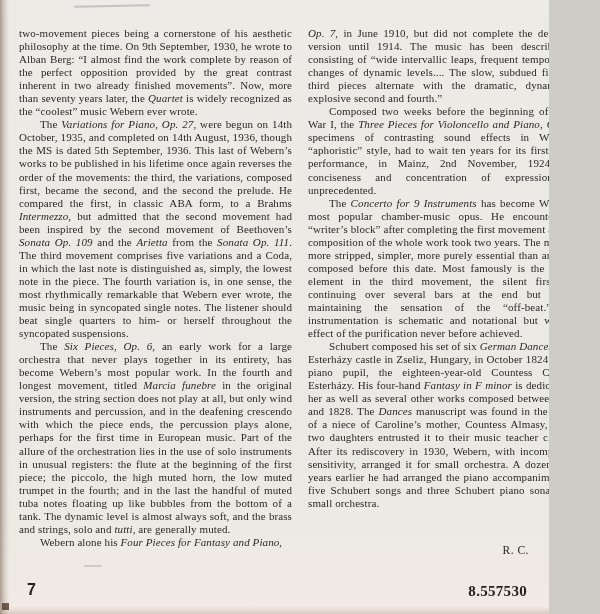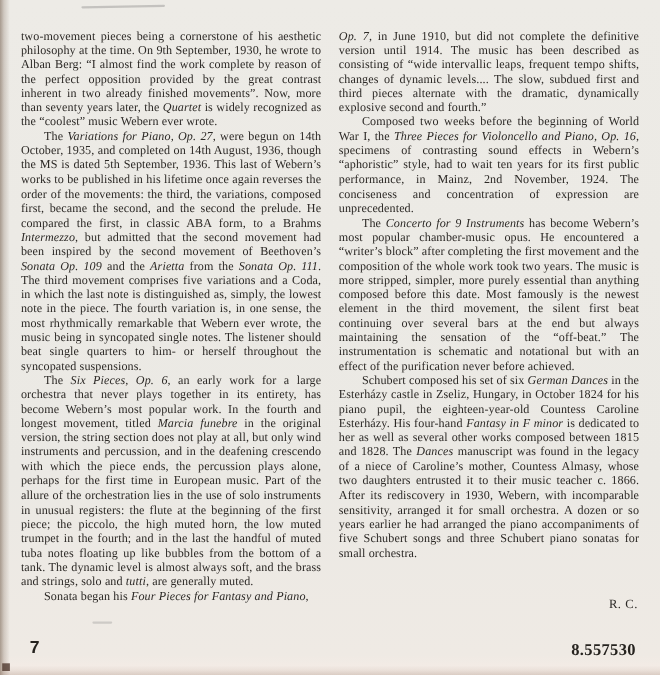--- a/index.html
+++ b/index.html
@@ -3,21 +3,21 @@
 <meta charset="utf-8">
 <style>
   html,body{margin:0;padding:0;}
   body{
     width:600px;height:614px;
     background:#cfccc6;
     font-family:"Liberation Serif", serif;
   }
   .page{
     position:relative;
-    width:600px;height:614px;
+    width:549px;height:614px;
     background:#ecead5;
     background:linear-gradient(180deg,#edebe6 0%,#ebe9e4 70%,#efeae4 97%,#f6ece6 100%);
     overflow:hidden;
     color:#2c2926;
   }
   
   .edge-left{
     position:absolute;left:0;top:0;width:9px;height:614px;
     background:linear-gradient(90deg,rgba(110,88,70,0.55) 0%,rgba(130,110,95,0.28) 40%,rgba(130,110,95,0) 100%);
   }
@@ -73,21 +73,21 @@
   <div class="edge-left"></div>
   <div class="edge-bottom"></div>
   <div class="corner-mark"></div>
   <div class="smudge-top"></div>
   <div class="smudge-left"></div>
 
   <div class="col col-left">
       <p class="para"><span>two-movement pieces being a cornerstone of his aesthetic philosophy at the time. On 9th September, 1930, he wrote to Alban Berg: “I almost find the work complete by reason of the perfect opposition provided by the great contrast inherent in two already finished movements”. Now, more than seventy years later, the </span><i>Quartet</i><span> is widely recognized as the “coolest” music Webern ever wrote.</span></p>
       <p class="para indent"><span>The </span><i>Variations for Piano, Op. 27</i><span>, were begun on 14th October, 1935, and completed on 14th August, 1936, though the MS is dated 5th September, 1936. This last of Webern’s works to be published in his lifetime once again reverses the order of the movements: the third, the variations, composed first, became the second, and the second the prelude. He compared the first, in classic ABA form, to a Brahms </span><i>Intermezzo</i><span>, but admitted that the second movement had been inspired by the second movement of Beethoven’s </span><i>Sonata Op. 109</i><span> and the </span><i>Arietta</i><span> from the </span><i>Sonata Op. 111</i><span>. The third movement comprises five variations and a Coda, in which the last note is distinguished as, simply, the lowest note in the piece. The fourth variation is, in one sense, the most rhythmically remarkable that Webern ever wrote, the music being in syncopated single notes. The listener should beat single quarters to him- or herself throughout the syncopated suspensions.</span></p>
       <p class="para indent"><span>The </span><i>Six Pieces, Op. 6</i><span>, an early work for a large orchestra that never plays together in its entirety, has become Webern’s most popular work. In the fourth and longest movement, titled </span><i>Marcia funebre</i><span> in the original version, the string section does not play at all, but only wind instruments and percussion, and in the deafening crescendo with which the piece ends, the percussion plays alone, perhaps for the first time in European music. Part of the allure of the orchestration lies in the use of solo instruments in unusual registers: the flute at the beginning of the first piece; the piccolo, the high muted horn, the low muted trumpet in the fourth; and in the last the handful of muted tuba notes floating up like bubbles from the bottom of a tank. The dynamic level is almost always soft, and the brass and strings, solo and </span><i>tutti</i><span>, are generally muted.</span></p>
-      <p class="para indent"><span>Sonata began his </span><i>Four Pieces for Fantasy and Piano</i><span>,</span></p>
+      <p class="para indent"><span>Webern alone his </span><i>Four Pieces for Fantasy and Piano</i><span>,</span></p>
     </div>
   <div class="col col-right">
       <p class="para"><i>Op. 7</i><span>, in June 1910, but did not complete the definitive version until 1914. The music has been described as consisting of “wide intervallic leaps, frequent tempo shifts, changes of dynamic levels.... The slow, subdued first and third pieces alternate with the dramatic, dynamically explosive second and fourth.”</span></p>
       <p class="para indent"><span>Composed two weeks before the beginning of World War I, the </span><i>Three Pieces for Violoncello and Piano, Op. 16</i><span>, specimens of contrasting sound effects in Webern’s “aphoristic” style, had to wait ten years for its first public performance, in Mainz, 2nd November, 1924. The conciseness and concentration of expression are unprecedented.</span></p>
       <p class="para indent"><span>The </span><i>Concerto for 9 Instruments</i><span> has become Webern’s most popular chamber-music opus. He encountered a “writer’s block” after completing the first movement and the composition of the whole work took two years. The music is more stripped, simpler, more purely essential than anything composed before this date. Most famously is the newest element in the third movement, the silent first beat continuing over several bars at the end but always maintaining the sensation of the “off-beat.” The instrumentation is schematic and notational but with an effect of the purification never before achieved.</span></p>
       <p class="para indent"><span>Schubert composed his set of six </span><i>German Dances</i><span> in the Esterházy castle in Zseliz, Hungary, in October 1824 for his piano pupil, the eighteen-year-old Countess Caroline Esterházy. His four-hand </span><i>Fantasy in F minor</i><span> is dedicated to her as well as several other works composed between 1815 and 1828. The </span><i>Dances</i><span> manuscript was found in the legacy of a niece of Caroline’s mother, Countess Almasy, whose two daughters entrusted it to their music teacher c. 1866. After its rediscovery in 1930, Webern, with incomparable sensitivity, arranged it for small orchestra. A dozen or so years earlier he had arranged the piano accompaniments of five Schubert songs and three Schubert piano sonatas for small orchestra.</span></p>
     </div>
 
   <div class="signature">R. C.</div>
   <div class="footer-num left">7</div>

